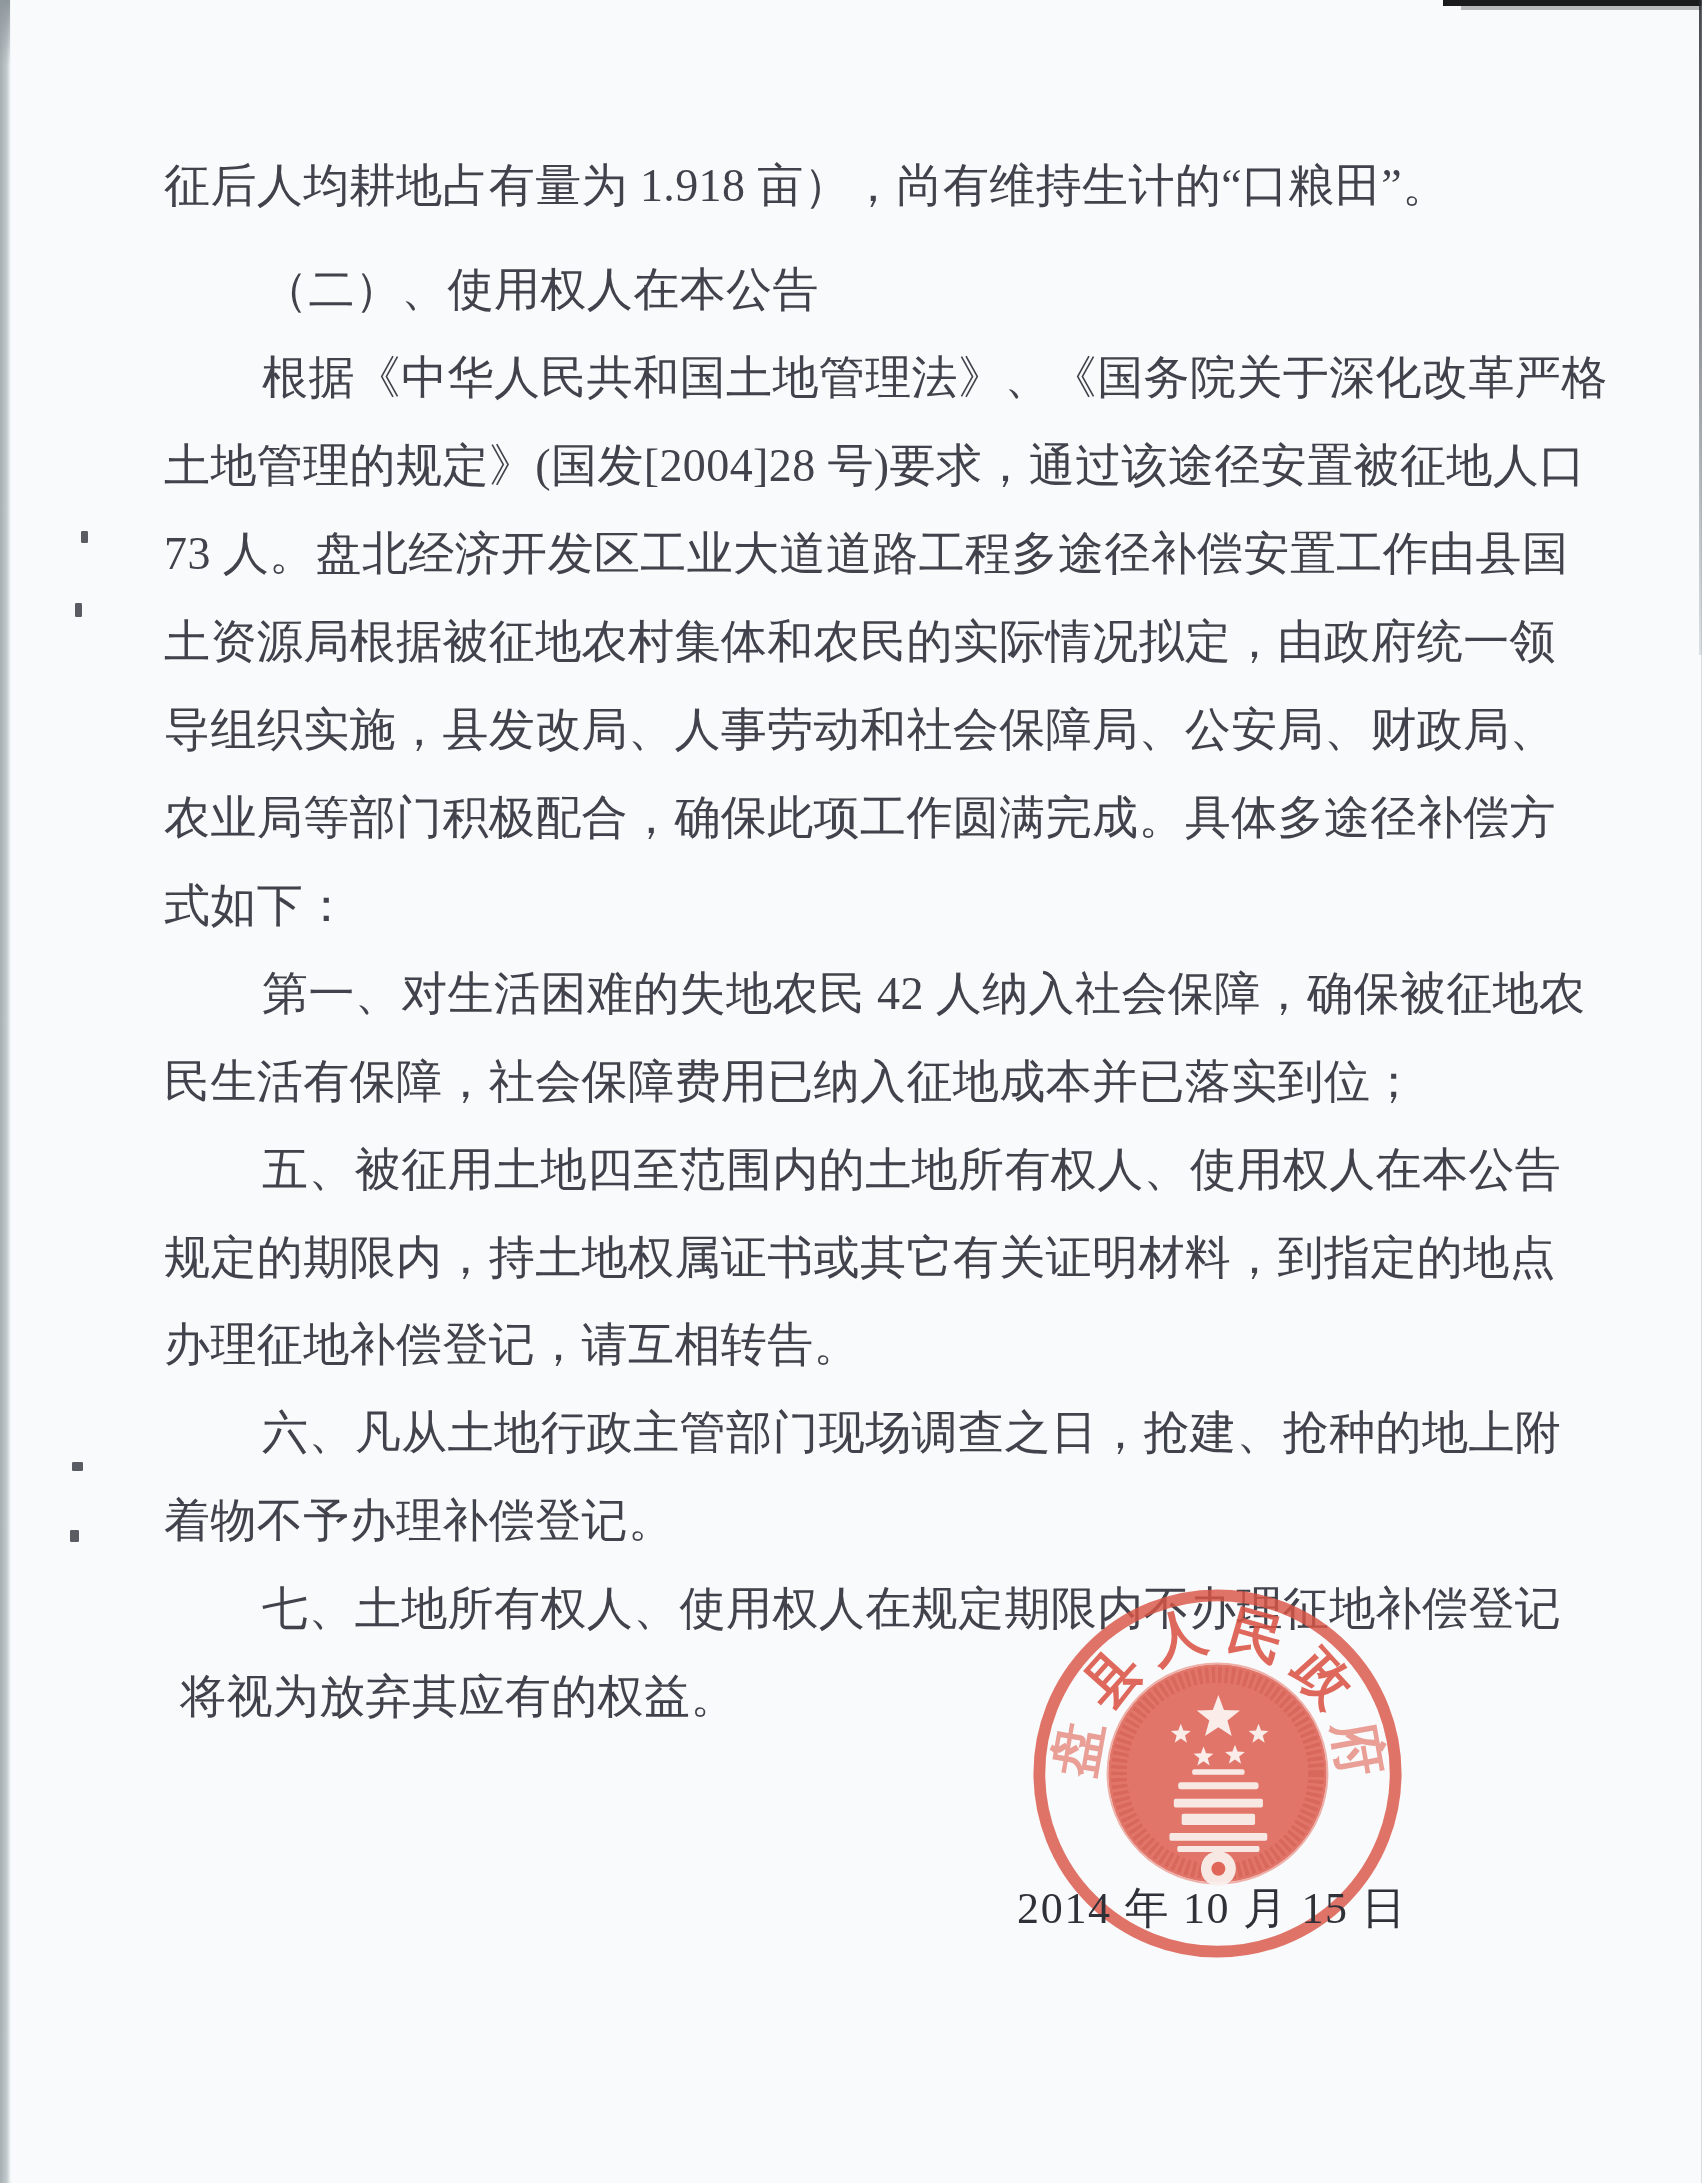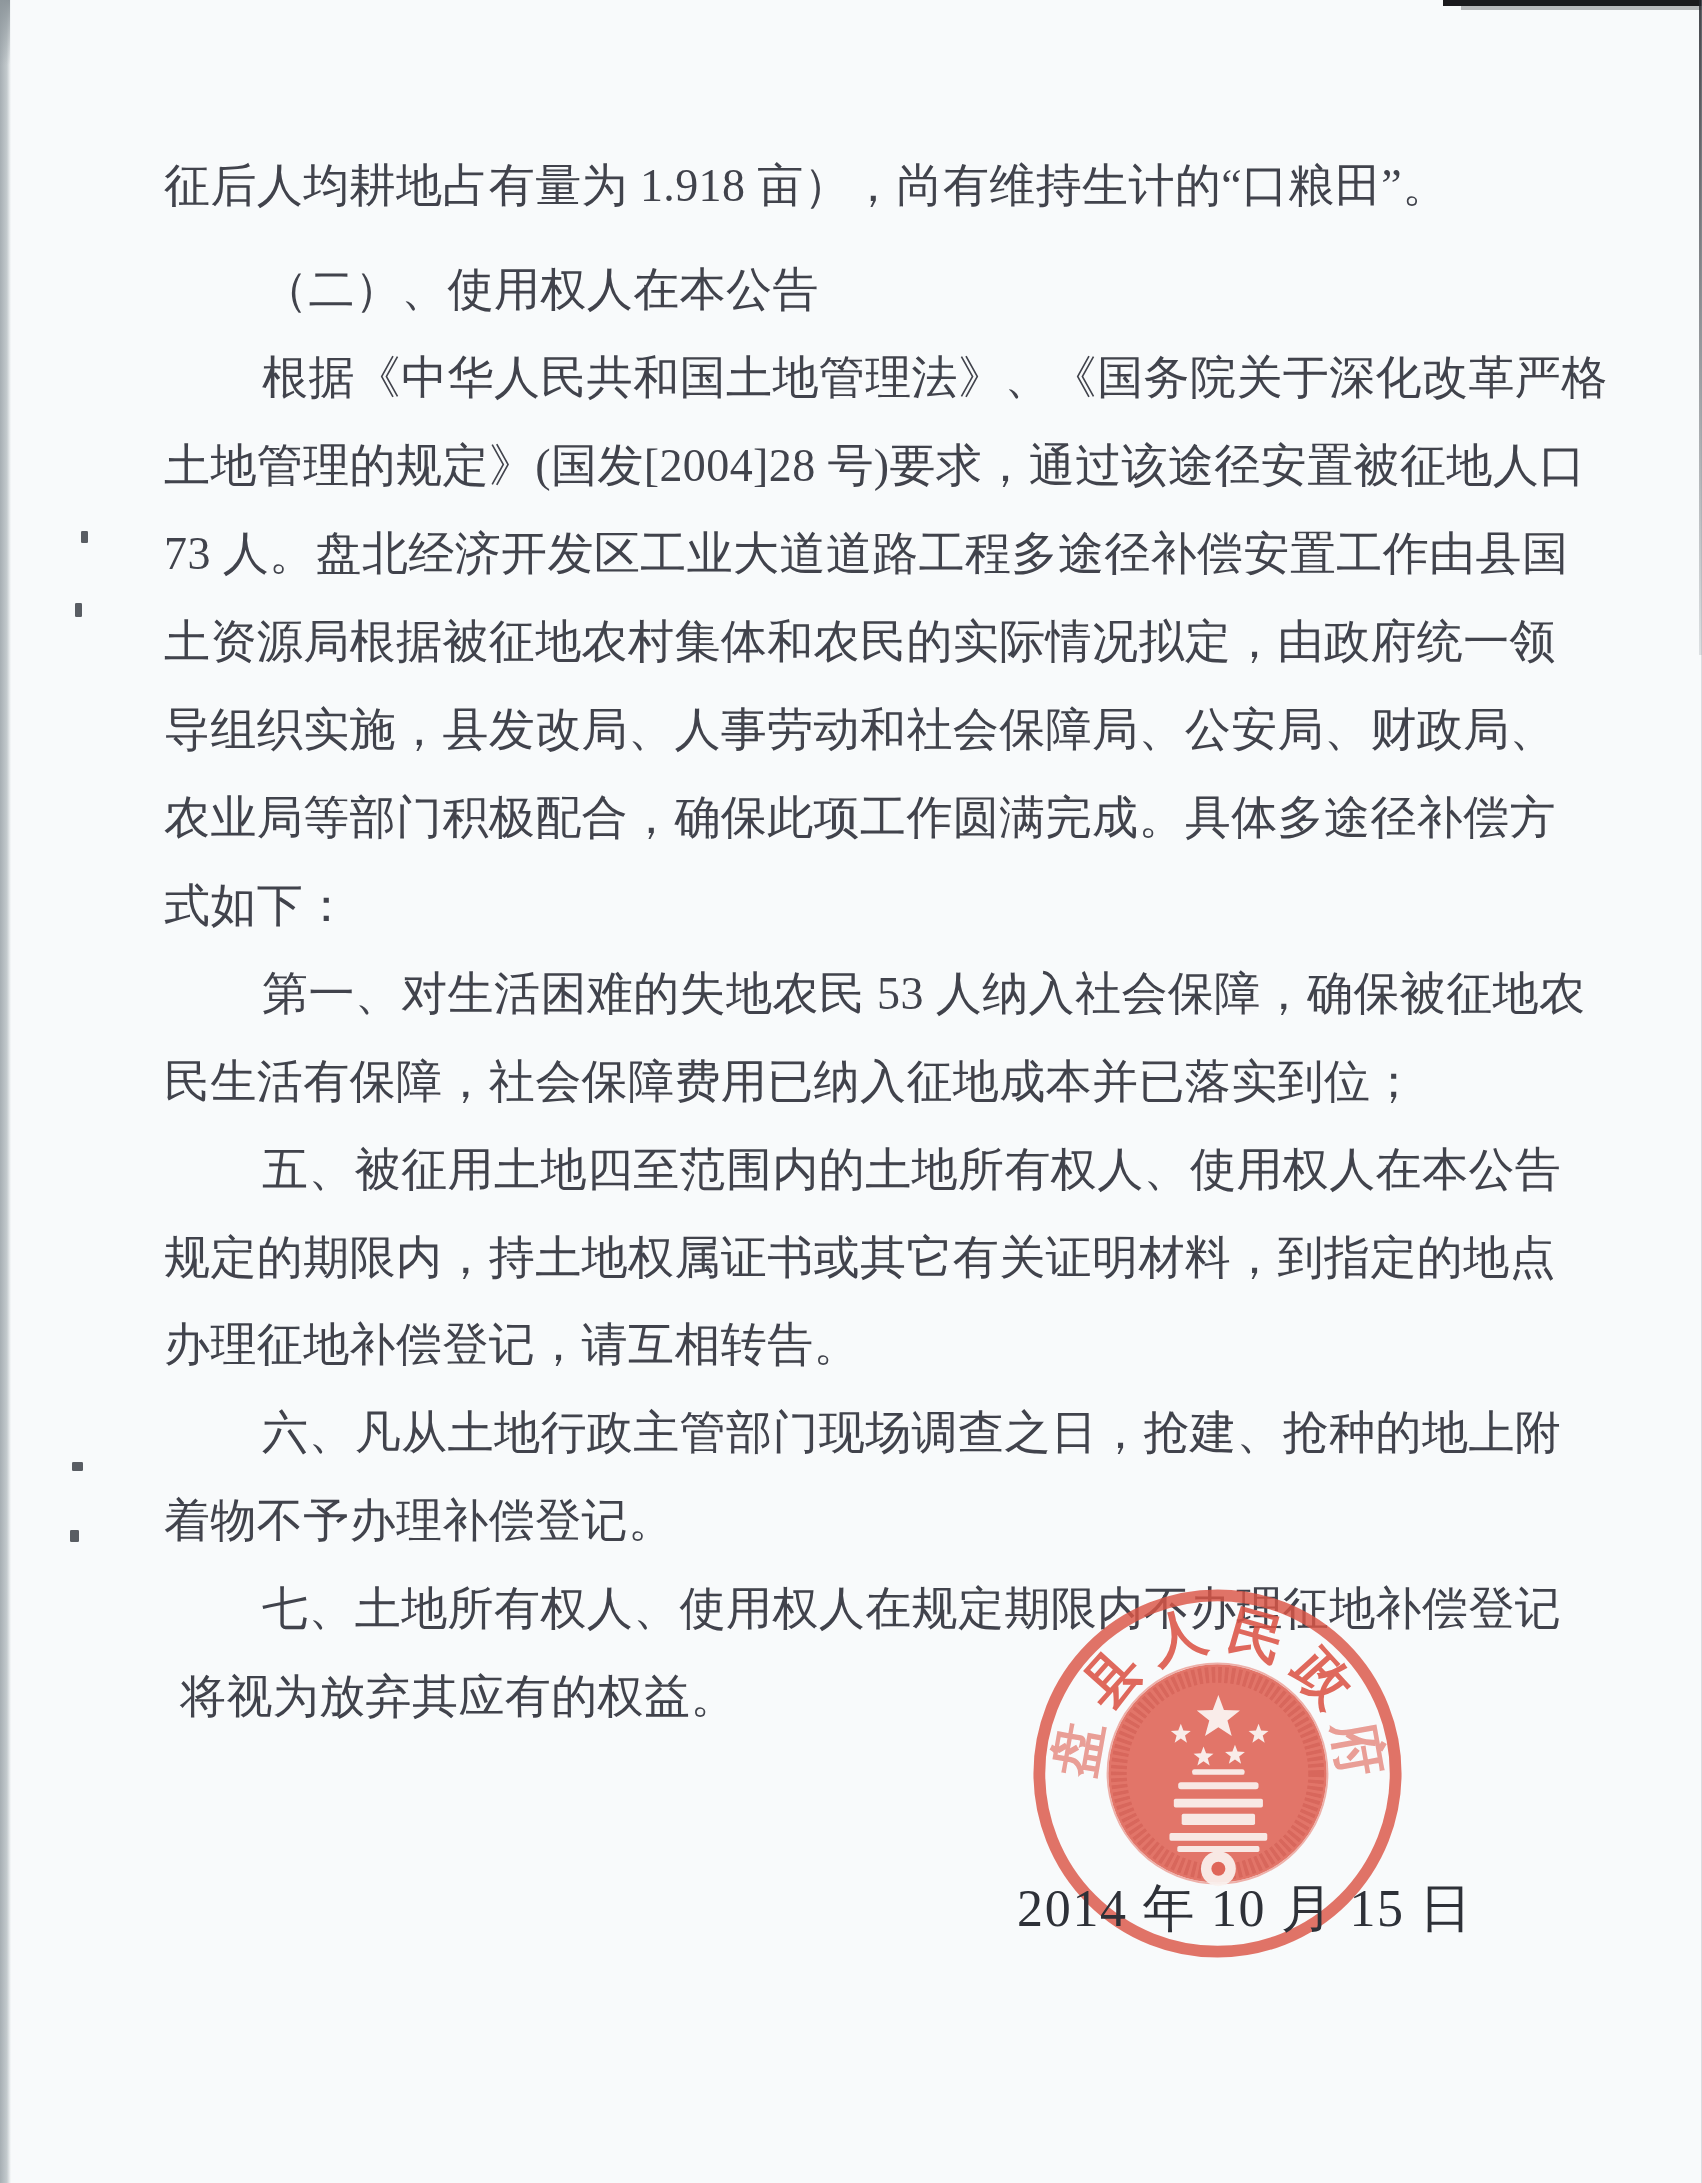--- a/index.html
+++ b/index.html
@@ -37,21 +37,21 @@
   
   .doc-line{
     position:absolute;height:90px;line-height:90px;
     font-size:46px;letter-spacing:0.4px;color:#41434c;white-space:nowrap;
   }
   .closing{
     position:absolute;font-size:46px;height:90px;line-height:90px;
     color:#41434c;letter-spacing:0.9px;z-index:4;
   }
   .doc-date{
-    position:absolute;font-size:52px;height:87px;line-height:87px;
+    position:absolute;font-size:44px;height:87px;line-height:87px;
     color:#2e3138;letter-spacing:1.7px;z-index:5;white-space:nowrap;
   }
   .seal-wrap{position:absolute;z-index:3;opacity:.93;}
   .seal-char{
     font-size:126px;font-weight:bold;fill:#dc5547;
     font-family:"Liberation Serif","DejaVu Serif",serif;
   }
 </style>
 </head>
 <body>
@@ -68,21 +68,21 @@
   <div id="doc-body">
       <div class="doc-line" style="left: 164px; top: 141px;">征后人均耕地占有量为 1.918 亩），尚有维持生计的“口粮田”。</div>
       <div class="doc-line" style="left: 262px; top: 245px;">（二）、使用权人在本公告</div>
       <div class="doc-line" style="left: 262px; top: 333px;">根据《中华人民共和国土地管理法》、《国务院关于深化改革严格</div>
       <div class="doc-line" style="left: 164px; top: 421px;">土地管理的规定》(国发[2004]28 号)要求，通过该途径安置被征地人口</div>
       <div class="doc-line" style="left: 164px; top: 509px;">73 人。盘北经济开发区工业大道道路工程多途径补偿安置工作由县国</div>
       <div class="doc-line" style="left: 164px; top: 597px;">土资源局根据被征地农村集体和农民的实际情况拟定，由政府统一领</div>
       <div class="doc-line" style="left: 164px; top: 685px;">导组织实施，县发改局、人事劳动和社会保障局、公安局、财政局、</div>
       <div class="doc-line" style="left: 164px; top: 773px;">农业局等部门积极配合，确保此项工作圆满完成。具体多途径补偿方</div>
       <div class="doc-line" style="left: 164px; top: 861px;">式如下：</div>
-      <div class="doc-line" style="left: 262px; top: 949px;">第一、对生活困难的失地农民 53 人纳入社会保障，确保被征地农</div>
+      <div class="doc-line" style="left: 262px; top: 949px;">第一、对生活困难的失地农民 42 人纳入社会保障，确保被征地农</div>
       <div class="doc-line" style="left: 164px; top: 1037px;">民生活有保障，社会保障费用已纳入征地成本并已落实到位；</div>
       <div class="doc-line" style="left: 262px; top: 1125px;">五、被征用土地四至范围内的土地所有权人、使用权人在本公告</div>
       <div class="doc-line" style="left: 164px; top: 1213px;">规定的期限内，持土地权属证书或其它有关证明材料，到指定的地点</div>
       <div class="doc-line" style="left: 164px; top: 1300px;">办理征地补偿登记，请互相转告。</div>
       <div class="doc-line" style="left: 262px; top: 1388px;">六、凡从土地行政主管部门现场调查之日，抢建、抢种的地上附</div>
       <div class="doc-line" style="left: 164px; top: 1476px;">着物不予办理补偿登记。</div>
       <div class="doc-line" style="left: 262px; top: 1564px;">七、土地所有权人、使用权人在规定期限内不办理征地补偿登记</div>
       <div class="doc-line" style="left: 164px; top: 1652px; margin-left: 16px;">将视为放弃其应有的权益。</div>
     </div>
 

